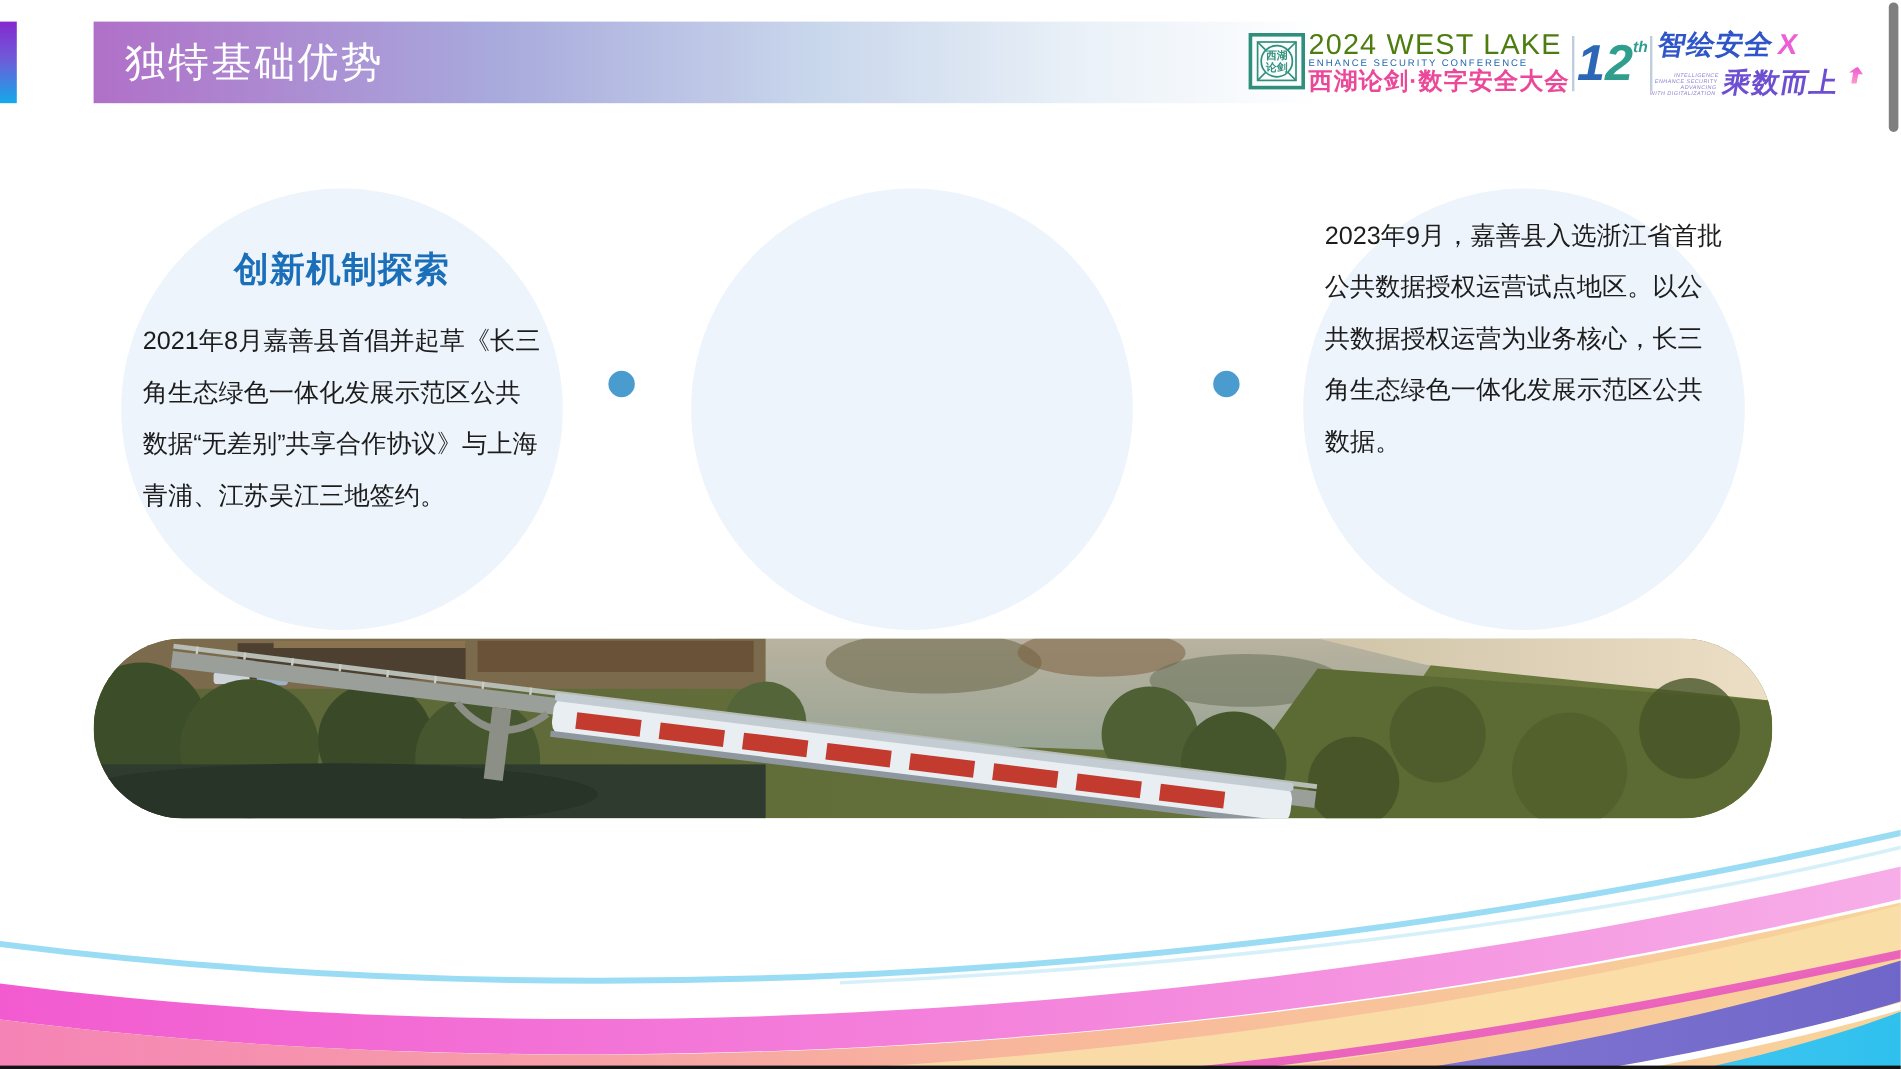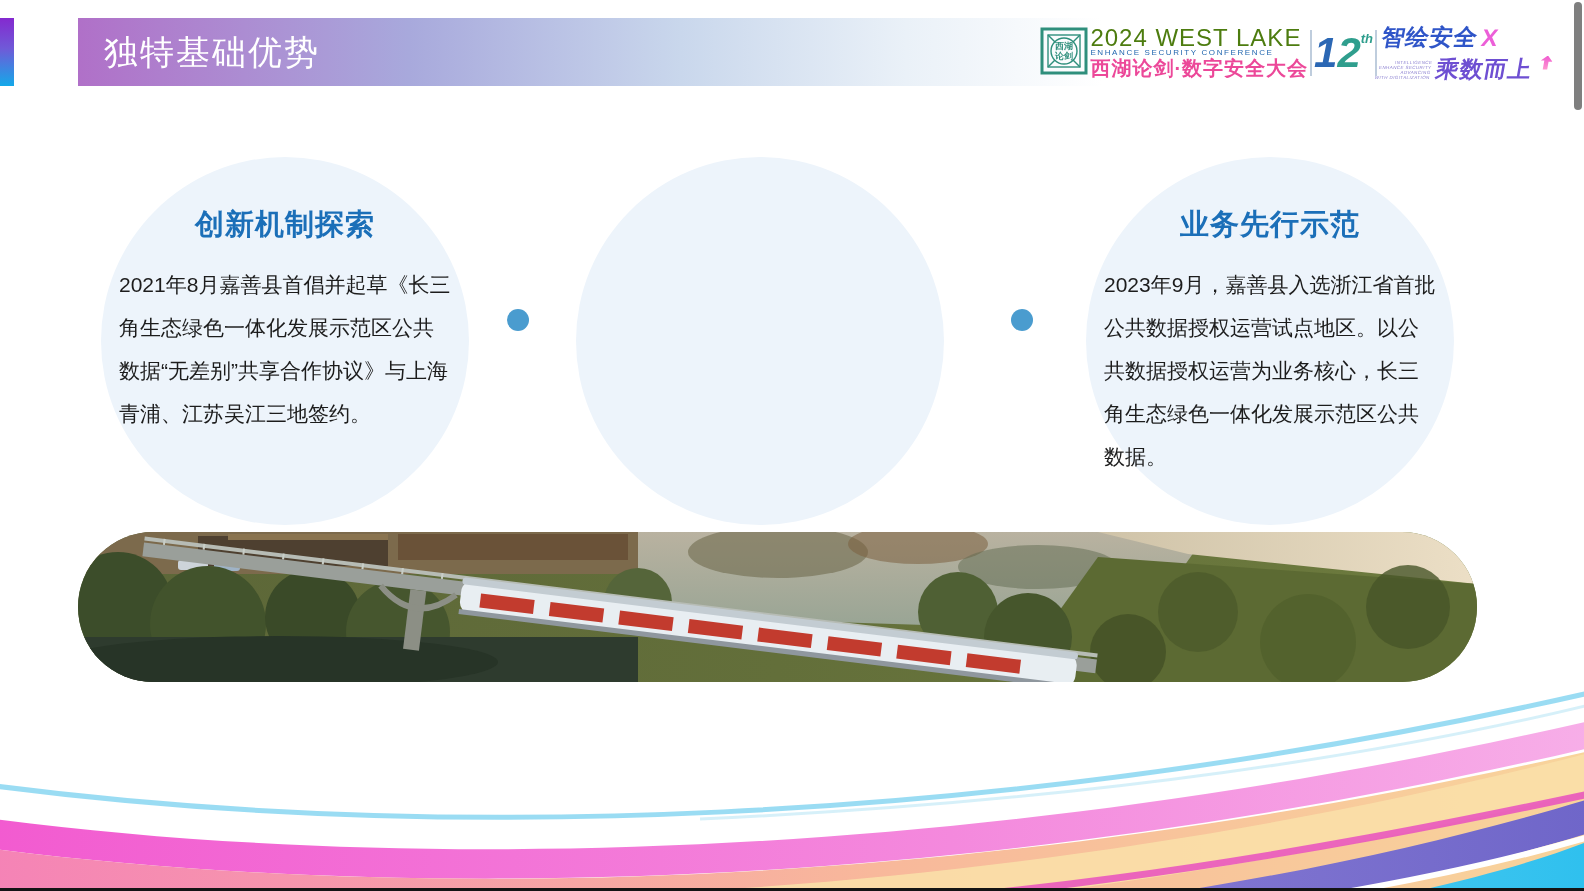--- a/index.html
+++ b/index.html
@@ -132,21 +132,20 @@
 
   <div class="circle-card" style="left:101px;">
     <div class="c-title">创新机制探索</div>
     <div class="c-body">2021年8月嘉善县首倡并起草《长三角生态绿色一体化发展示范区公共数据“无差别”共享合作协议》与上海青浦、江苏吴江三地签约。</div>
   </div>
   <div class="dot" style="left:507px;"></div>
   <div class="circle-card" style="left:576px;">
   </div>
   <div class="dot" style="left:1011px;"></div>
   <div class="circle-card" style="left:1086px;">
-    <div class="c-title">业务先行示范</div>
     <div class="c-body">2023年9月，嘉善县入选浙江省首批公共数据授权运营试点地区。以公共数据授权运营为业务核心，长三角生态绿色一体化发展示范区公共数据。</div>
   </div>
 
   <div class="photo">
     <svg width="1399" height="150" viewBox="0 0 1399 150">
       <defs>
         <linearGradient id="baseG" x1="0" y1="0" x2="1" y2="0">
           <stop offset="0" stop-color="#5c6638"></stop>
             <stop offset="0.5" stop-color="#636f3a"></stop>
             <stop offset="1" stop-color="#6d7b3e"></stop>

